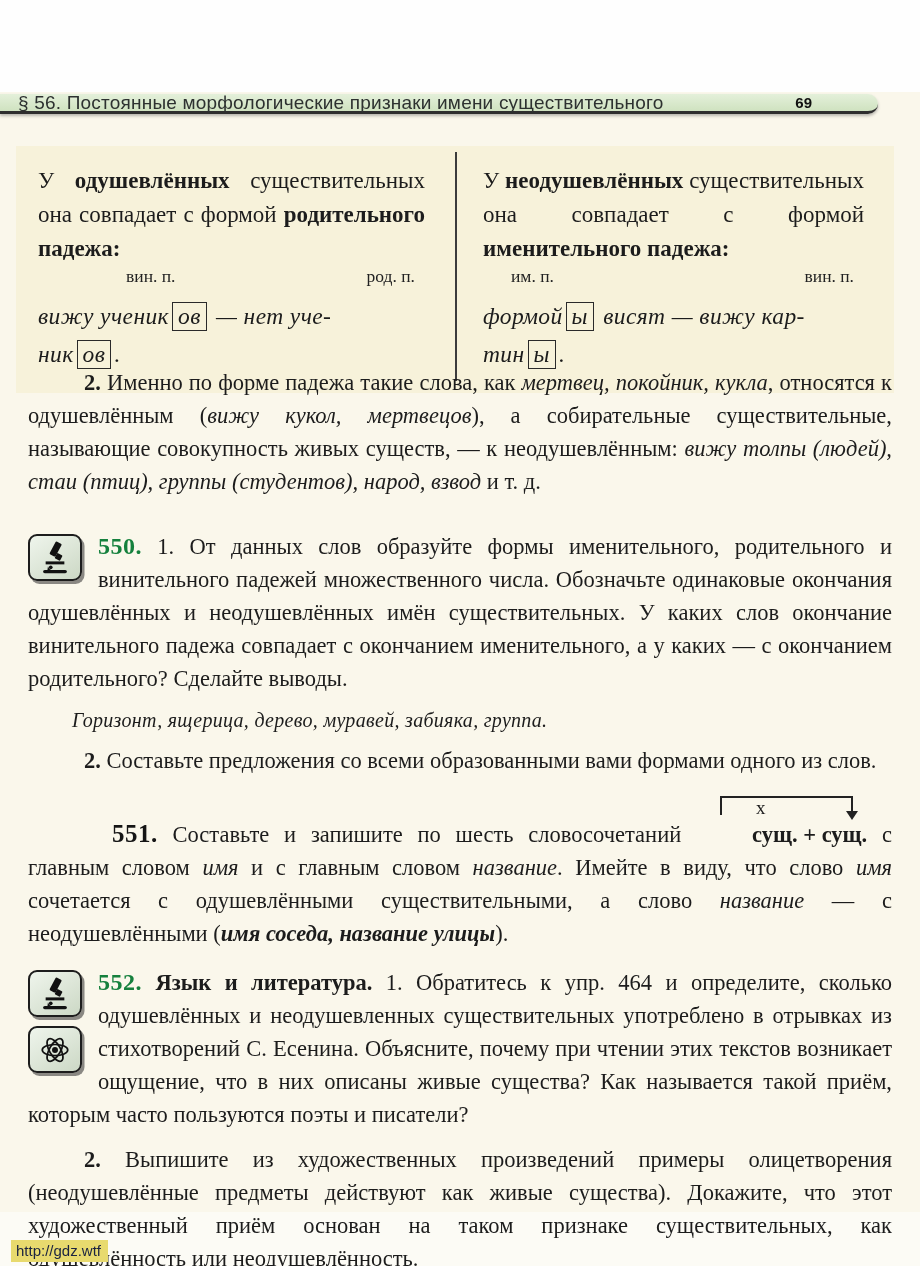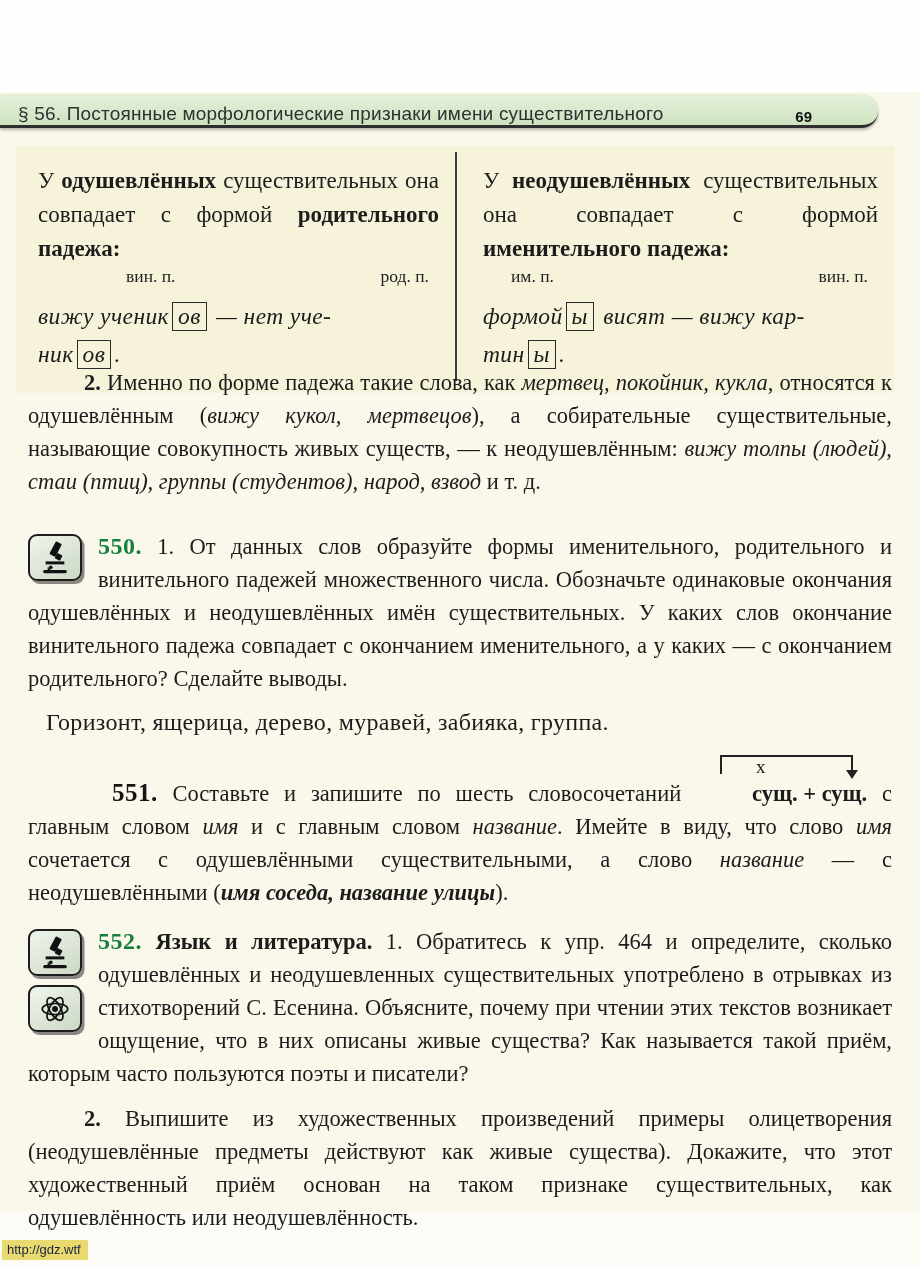--- a/index.html
+++ b/index.html
@@ -10,40 +10,40 @@
     color:#1c1c1c;
     position:relative;
     overflow:hidden;
   }
   .page{position:absolute;inset:0;background:#faf7eb;}
   .top-white{position:absolute;top:0;left:0;width:920px;height:92px;background:#fefefe;}
   .bottom-white{position:absolute;top:1212px;left:0;width:920px;height:54px;background:#fcfbf5;}
 
   
   .header-bar{
-    position:absolute;top:94px;left:0;width:878px;height:34px;
+    position:absolute;top:94px;left:0;width:878px;height:20px;
     background:linear-gradient(#e4f0da,#cfe2c0);
     border-bottom:3px solid #2e2e2e;
     border-radius:0 16px 16px 0;
     box-shadow:0 2px 3px rgba(60,60,60,.35);
-    display:flex;align-items:flex-end;
+    display:flex;align-items:center;
     padding:0 66px 0 18px;box-sizing:border-box;
     font-family:"Liberation Sans", sans-serif;
   }
   .header-title{flex:1;font-size:19px;color:#2d3130;letter-spacing:.2px;}
   .header-page-num{font-size:15px;font-weight:bold;color:#101010;}
 
   
   .rule-box{
     position:absolute;top:146px;left:16px;width:878px;
     background:#f7f2da;
     display:flex;
     padding:6px 0 12px 0;box-sizing:border-box;
   }
-  .rule-col{width:50%;padding:12px 16px 8px 22px;box-sizing:border-box;}
+  .rule-col{width:50%;padding:12px 30px 8px 22px;box-sizing:border-box;}
   .rule-col.right{border-left:2px solid #3c3c3c;padding-left:26px;}
   .rule-intro{font-size:23px;line-height:34px;margin:0;text-align:justify;}
   .b{font-weight:bold;}
   .i{font-style:italic;}
   .case-row{display:flex;justify-content:space-between;font-size:17.5px;color:#222;}
   .case-row .c1{margin-left:88px;}
   .case-row.alt .c1{margin-left:28px;}
   .case-row .c2{margin-right:10px;}
   .rule-example{font-style:italic;font-size:23.5px;line-height:38px;margin-top:10px;letter-spacing:.4px;}
   .ending-box{
@@ -63,44 +63,44 @@
   .icon-stack{float:left;margin:4px 16px 6px 0;display:flex;flex-direction:column;gap:9px;}
   .icon-chip{
     width:54px;height:47px;
     border:2px solid #1d1d1d;border-radius:9px;
     background:linear-gradient(145deg,#eff5ec,#ccd8c5);
     box-shadow:2.5px 3px 0 rgba(45,45,45,.55);
     display:flex;align-items:center;justify-content:center;
     box-sizing:border-box;
   }
 
-  .word-list{font-size:24px;margin:14px 0 0 18px;letter-spacing:.3px;}
+  .word-list{font-size:20px;margin:14px 0 0 44px;letter-spacing:.3px;font-style:italic;}
 
   
   .construct{position:relative;display:inline-block;font-weight:bold;white-space:nowrap;}
   .c-x{position:absolute;top:-27px;left:4px;font-size:19px;font-weight:normal;}
   .c-bracket{
     position:absolute;top:-22px;left:24px;right:14px;height:17px;
     border-top:2.5px solid #222;border-left:2.5px solid #222;border-right:2.5px solid #222;
   }
   .c-arrow{
     position:absolute;top:-7px;right:9px;width:0;height:0;
     border-left:6px solid transparent;border-right:6px solid transparent;
     border-top:9px solid #222;
   }
 
   .ex551-block{padding-top:26px;}
   .mt{margin-top:12px;}
 
   
   .footer-link{
-    position:absolute;left:2px;top:1240px;
+    position:absolute;left:11px;top:1240px;
     background:#e8da6e;
     font-family:"Liberation Sans", sans-serif;
-    font-size:13px;color:#1a2340;
+    font-size:15px;color:#1a2340;
     padding:2px 7px 3px 5px;
     text-decoration:none;
     cursor:pointer;
     text-align:center;
   }
 </style>
 </head>
 <body>
 
 <div class="page">
@@ -147,20 +147,21 @@
               <path d="M9 24 h22 v3.5 H9 z"></path>
               <path d="M12 27.5 c-1 4 2 6.5 7 7.5 l-8 0 z"></path>
               <circle cx="15" cy="31" r="2.2"></circle>
               <rect x="6" y="34" width="28" height="4" rx="2"></rect>
             </g>
           </svg>
         </span>
       </div>
       <p class="body-p"><span class="num-red">550.</span><span> 1. От данных слов образуйте формы именительного, родительного и винительного падежей множественного числа. Обозначьте одинаковые окончания одушевлённых и неодушевлённых имён существительных. У каких слов окончание винительного падежа совпадает с окончанием именительного, а у каких — с окончанием родительного? Сделайте выводы.</span></p>
       <p class="word-list">Горизонт, ящерица, дерево, муравей, забияка, группа.</p>
+      <p class="body-p indent mt"><span class="b">2. </span><span>Составьте предложения со всеми образованными вами формами одного из слов.</span></p>
     </div>
 
     <div class="ex551-block" style="margin-top:14px;">
       <p class="body-p indent"><span class="num-black">551.</span><span> Составьте и запишите по шесть словосочетаний </span><span class="construct"><span class="c-x">х</span><span class="c-bracket"></span><span class="c-arrow"></span><span>сущ.</span><span> + </span><span>сущ.</span></span><span> с главным словом </span><span class="i">имя</span><span> и с главным словом </span><span class="i">название</span><span>. Имейте в виду, что слово </span><span class="i">имя</span><span> сочетается с одушевлёнными существительными, а слово </span><span class="i">название</span><span> — с неодушевлёнными (</span><span class="i b">имя соседа, название улицы</span><span>).</span></p>
     </div>
 
     <div style="margin-top:16px;">
       <div class="icon-stack">
         <span class="icon-chip">
           <svg width="34" height="34" viewBox="0 0 40 40">

